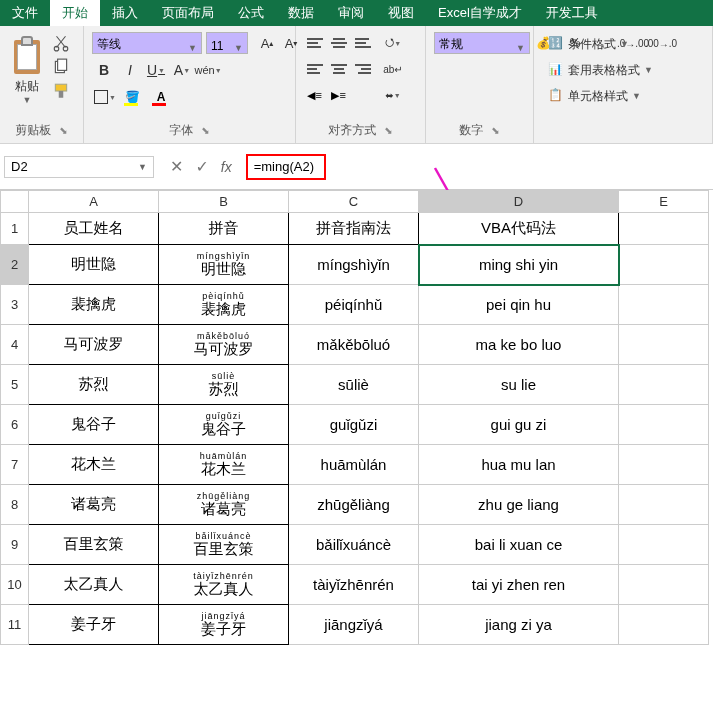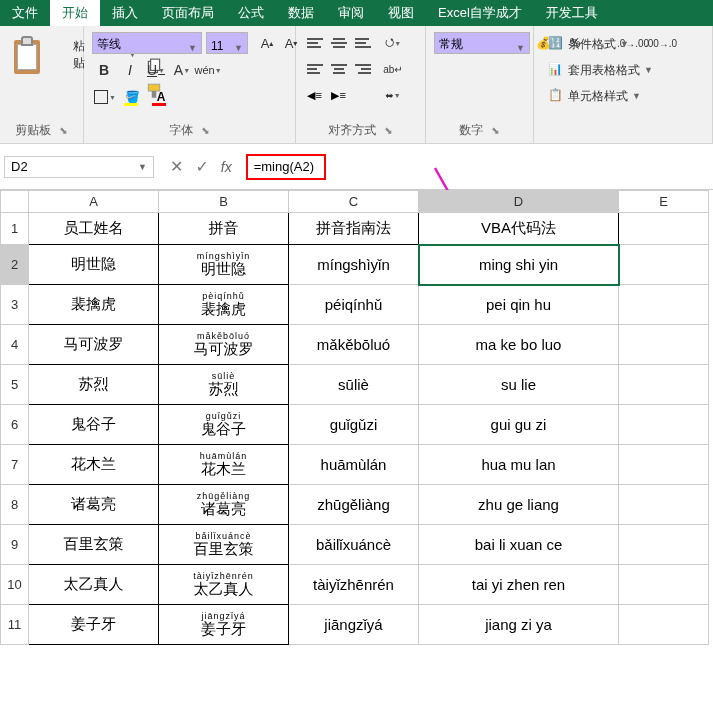--- a/index.html
+++ b/index.html
@@ -11,21 +11,21 @@
 .tab.active { background: #fff; color: #127245; }
 
 
 .ribbon { display: flex; background: #f1f1f1; border-bottom: 1px solid #d4d4d4; height: 118px; }
 .group { border-right: 1px solid #d4d4d4; padding: 2px 4px 0; display: flex; flex-direction: column; position: relative; }
 .group-label { text-align: center; font-size: 12px; color: #555; padding: 2px 0 4px; display: flex; justify-content: center; align-items: center; gap: 8px; }
 .launcher { font-size: 10px; color: #888; }
 .group-body { flex: 1; display: flex; align-items: flex-start; }
 
 
-.clipboard-big { display: flex; flex-direction: row; align-items: center; padding: 4px 6px 0; gap: 36px; }
+.clipboard-big { display: flex; flex-direction: column; align-items: center; padding: 4px 6px 0; }
 .clip-icon { width: 34px; height: 44px; position: relative; }
 .clip-board { position: absolute; left: 4px; top: 8px; width: 26px; height: 34px; background: #c88d54; border-radius: 2px; }
 .clip-paper { position: absolute; left: 7px; top: 12px; width: 20px; height: 26px; background: #fff; border: 1px solid #aaa; }
 .clip-clip { position: absolute; left: 11px; top: 4px; width: 12px; height: 10px; border: 2px solid #888; border-radius: 3px 3px 0 0; background: #ddd; }
 .clip-label { font-size: 12px; margin-top: 2px; color: #333; }
 .clip-side { display: flex; flex-direction: column; gap: 6px; padding: 6px 4px 0 2px; }
 .mini-icon { width: 18px; height: 18px; }
 
 
 .font-top { display: flex; gap: 4px; padding: 4px 4px 0; }

